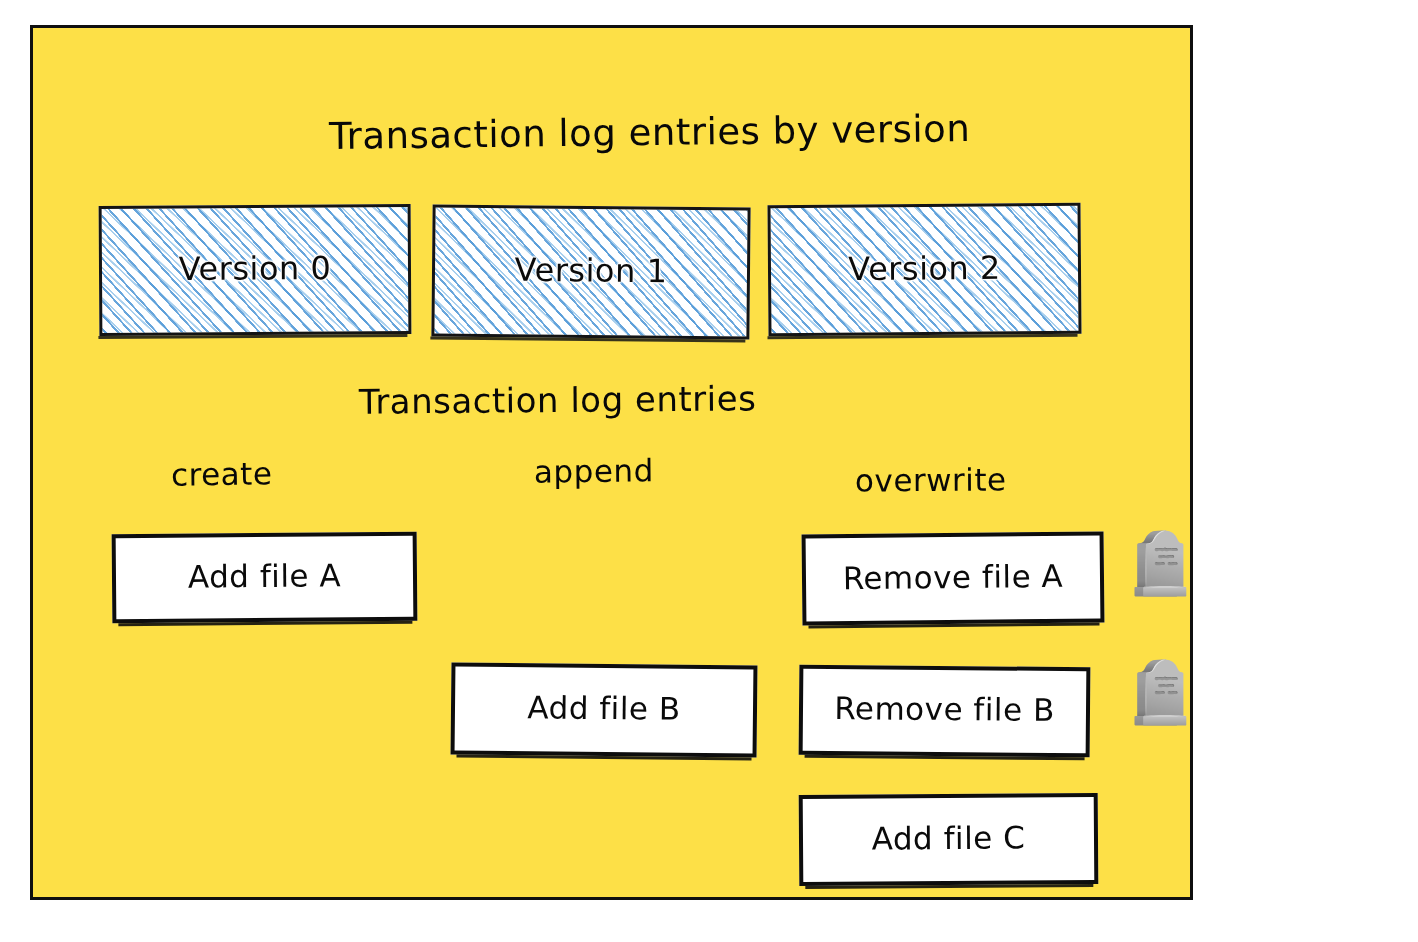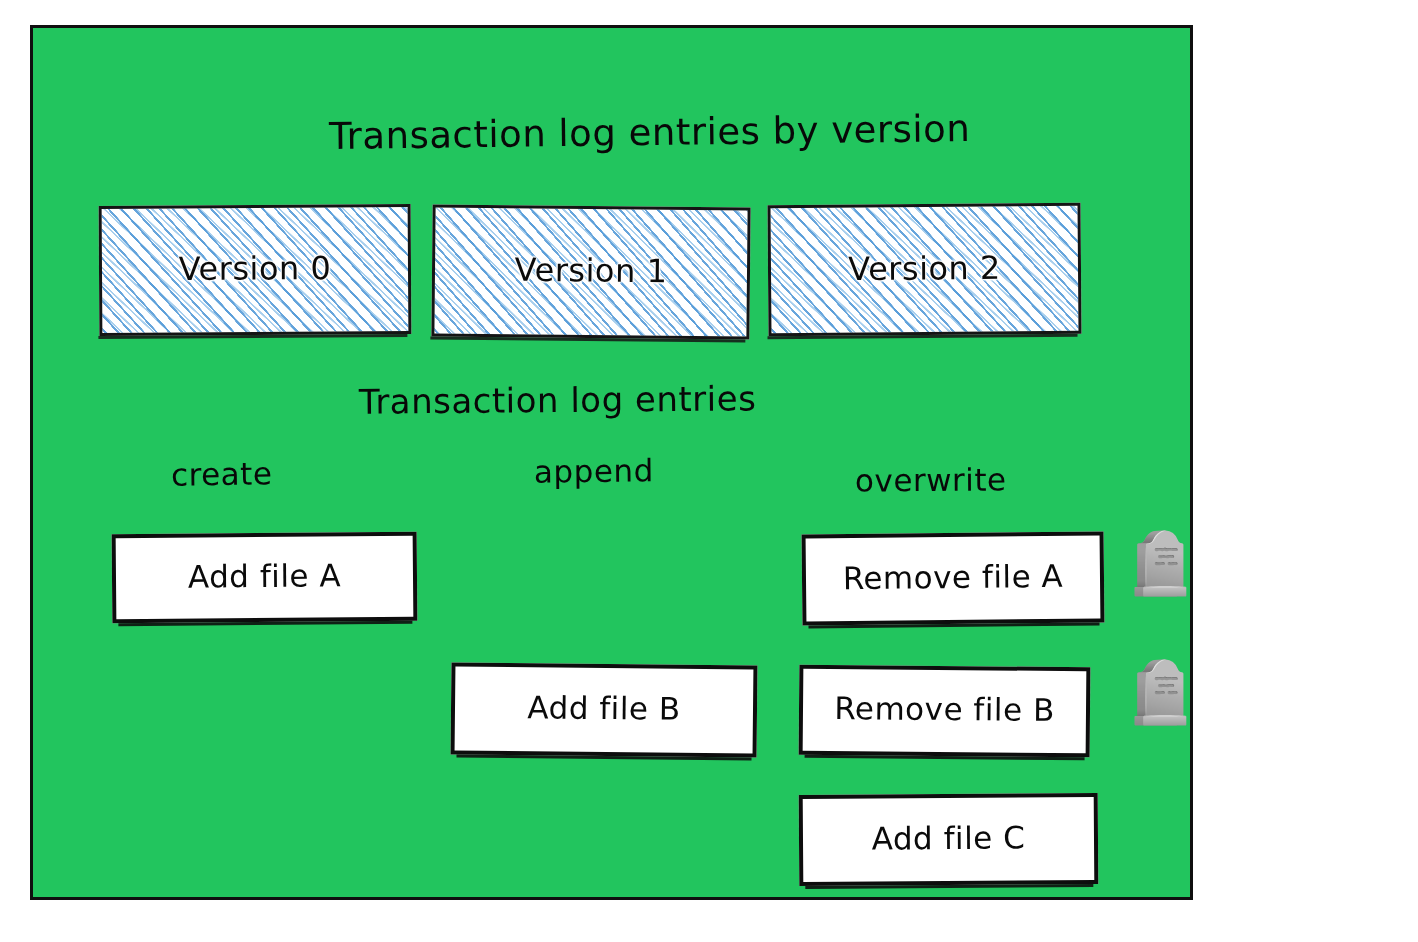--- a/index.html
+++ b/index.html
@@ -25,21 +25,21 @@
 
   
   .frame {
     position: absolute;
     left: 30px;
     top: 25px;
     width: 1163px;
     height: 875px;
     border: 3px solid #0f0f0f;
     box-sizing: border-box;
-    background: #22c55e;
+    background: #fde047;
   }
 
   
   .hand {
     font-family: "DejaVu Sans", sans-serif;
     color: #080808;
     letter-spacing: 0.5px;
     white-space: nowrap;
     font-weight: 400;
   }

